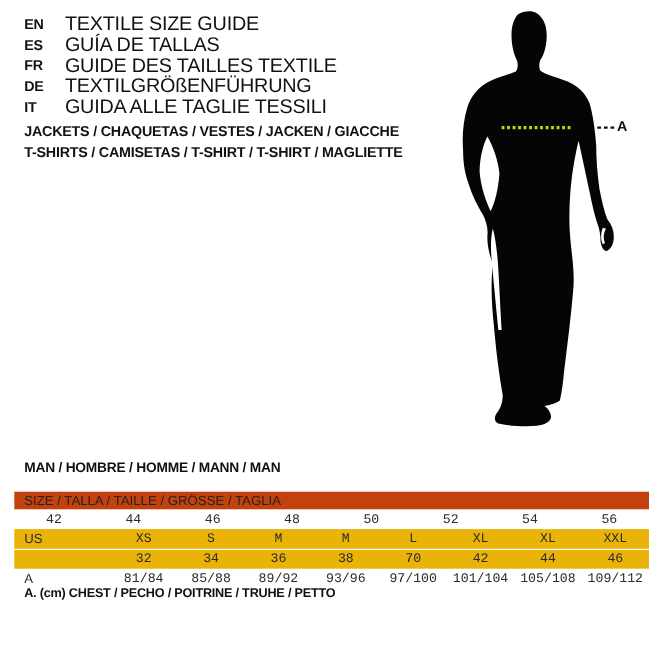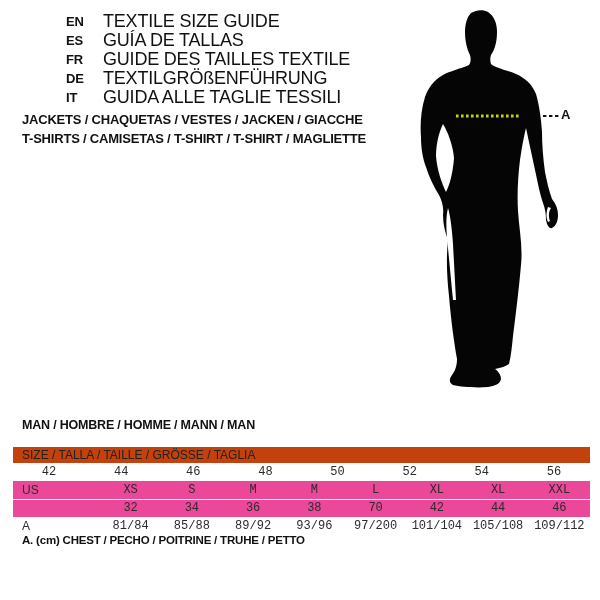--- a/index.html
+++ b/index.html
@@ -3,35 +3,35 @@
 <meta charset="utf-8">
 <style>
   html,body{margin:0;padding:0;}
   body{
     width:600px;height:600px;position:relative;background:#ffffff;
     font-family:"Liberation Sans", sans-serif;color:#111;overflow:hidden;
   }
   
   .lang-list{position:absolute;left:22px;top:12px;}
   .lang-row{display:flex;height:19px;line-height:19px;}
-  .lang-code{width:37px;font-size:13px;font-weight:bold;letter-spacing:-0.2px;margin-left:44px;}
+  .lang-code{width:37px;font-size:13px;font-weight:bold;letter-spacing:-0.2px;}
   .lang-term{font-size:18px;font-weight:normal;letter-spacing:-0.2px;white-space:nowrap;}
   
   .categories{position:absolute;left:22px;top:110px;}
   .cat-line{font-size:13px;font-weight:bold;letter-spacing:-0.2px;height:19px;line-height:19px;white-space:nowrap;}
   
   .figure-svg{position:absolute;left:405px;top:0px;width:175px;height:400px;}
   .measure-label{position:absolute;left:561px;top:107px;font-size:13px;font-weight:bold;}
   
   .man-heading{position:absolute;left:22px;top:418px;font-size:12.5px;font-weight:bold;letter-spacing:-0.2px;white-space:nowrap;}
   
   .size-table{position:absolute;left:13px;top:447px;width:577px;font-size:12px;color:#2b2b2b;}
   .table-header{background:#c2410c;height:14px;line-height:14px;padding:1px 0 1px 9px;color:#222;}
   .table-row{display:flex;height:18px;line-height:18px;}
-  .table-row.shaded{background:#ec4899;justify-content:space-between;}
+  .table-row.shaded{background:#eab308;justify-content:space-between;}
   .table-row.sep{border-top:1px solid #ffffff;height:17px;line-height:17px;}
   .row-label{width:78px;padding-left:9px;text-align:left;}
   .cell{flex:1;text-align:center;font-family:Liberation Mono, monospace;}
   
   .footnote{position:absolute;left:22px;top:534px;font-size:11.5px;font-weight:bold;letter-spacing:-0.2px;white-space:nowrap;}
 </style>
 </head>
 <body>
 
 <div class="lang-list">
@@ -165,20 +165,20 @@
     <span class="cell">44</span>
     <span class="cell">46</span>
   </div>
 
   <div class="table-row">
     <span class="row-label">A</span>
     <span class="cell">81/84</span>
     <span class="cell">85/88</span>
     <span class="cell">89/92</span>
     <span class="cell">93/96</span>
-    <span class="cell">97/200</span>
+    <span class="cell">97/100</span>
     <span class="cell">101/104</span>
     <span class="cell">105/108</span>
     <span class="cell">109/112</span>
   </div>
 </div>
 
 <div class="footnote">A. (cm) CHEST / PECHO / POITRINE / TRUHE / PETTO</div>
 
 </body></html>

